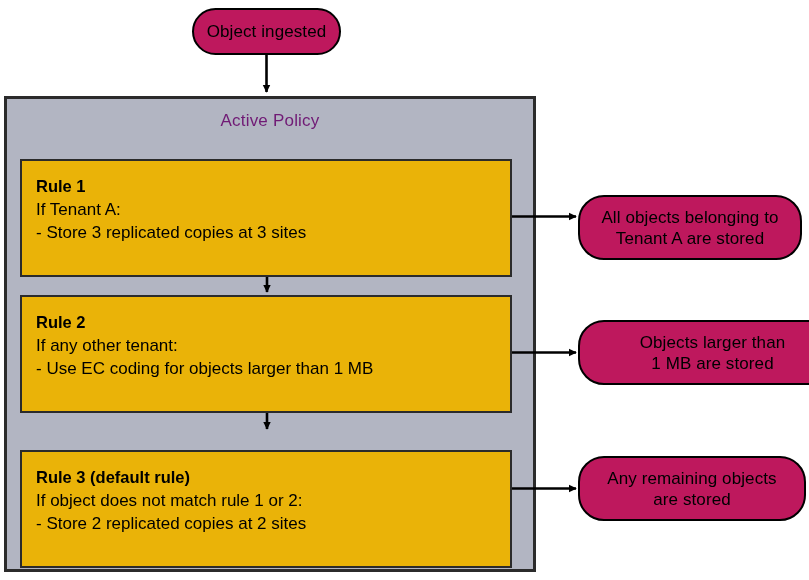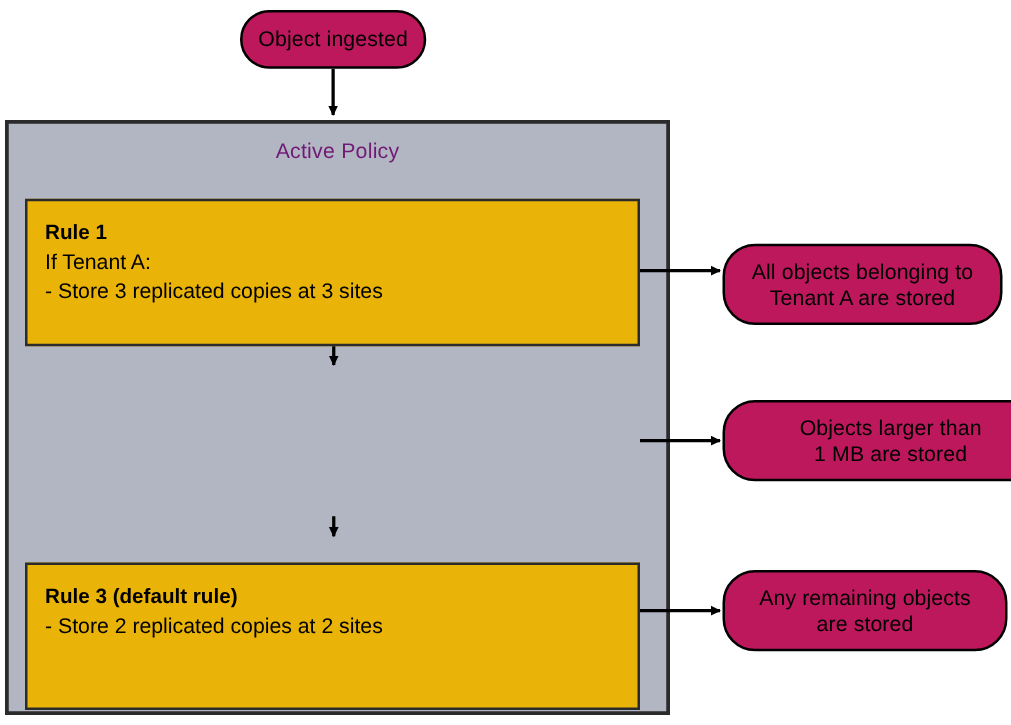--- a/index.html
+++ b/index.html
@@ -124,23 +124,29 @@
   <div id="active-policy-panel">
     <div id="active-policy-title">Active Policy</div>
   </div>
 
   <div class="rule-box" id="rule-box-1">
     <div class="rule-title">Rule 1</div>
     <div class="rule-line">If Tenant A:</div>
     <div class="rule-line">- Store 3 replicated copies at 3 sites</div>
   </div>
 
+  <div class="rule-box" id="rule-box-2">
+    <div class="rule-title">Rule 2</div>
+    <div class="rule-line">If any other tenant:</div>
+    <div class="rule-line">- Use EC coding for objects larger than 1 MB</div>
+  </div>
 
   <div class="rule-box" id="rule-box-3">
     <div class="rule-title">Rule 3 (default rule)</div>
+    <div class="rule-line">If object does not match rule 1 or 2:</div>
     <div class="rule-line">- Store 2 replicated copies at 2 sites</div>
   </div>
 
   <div class="pill" id="node-object-ingested">
     <span class="pill-text">Object ingested</span>
   </div>
 
   <div class="pill" id="node-result-1">
     <span class="pill-text">All objects belonging to
 Tenant A are stored</span>

